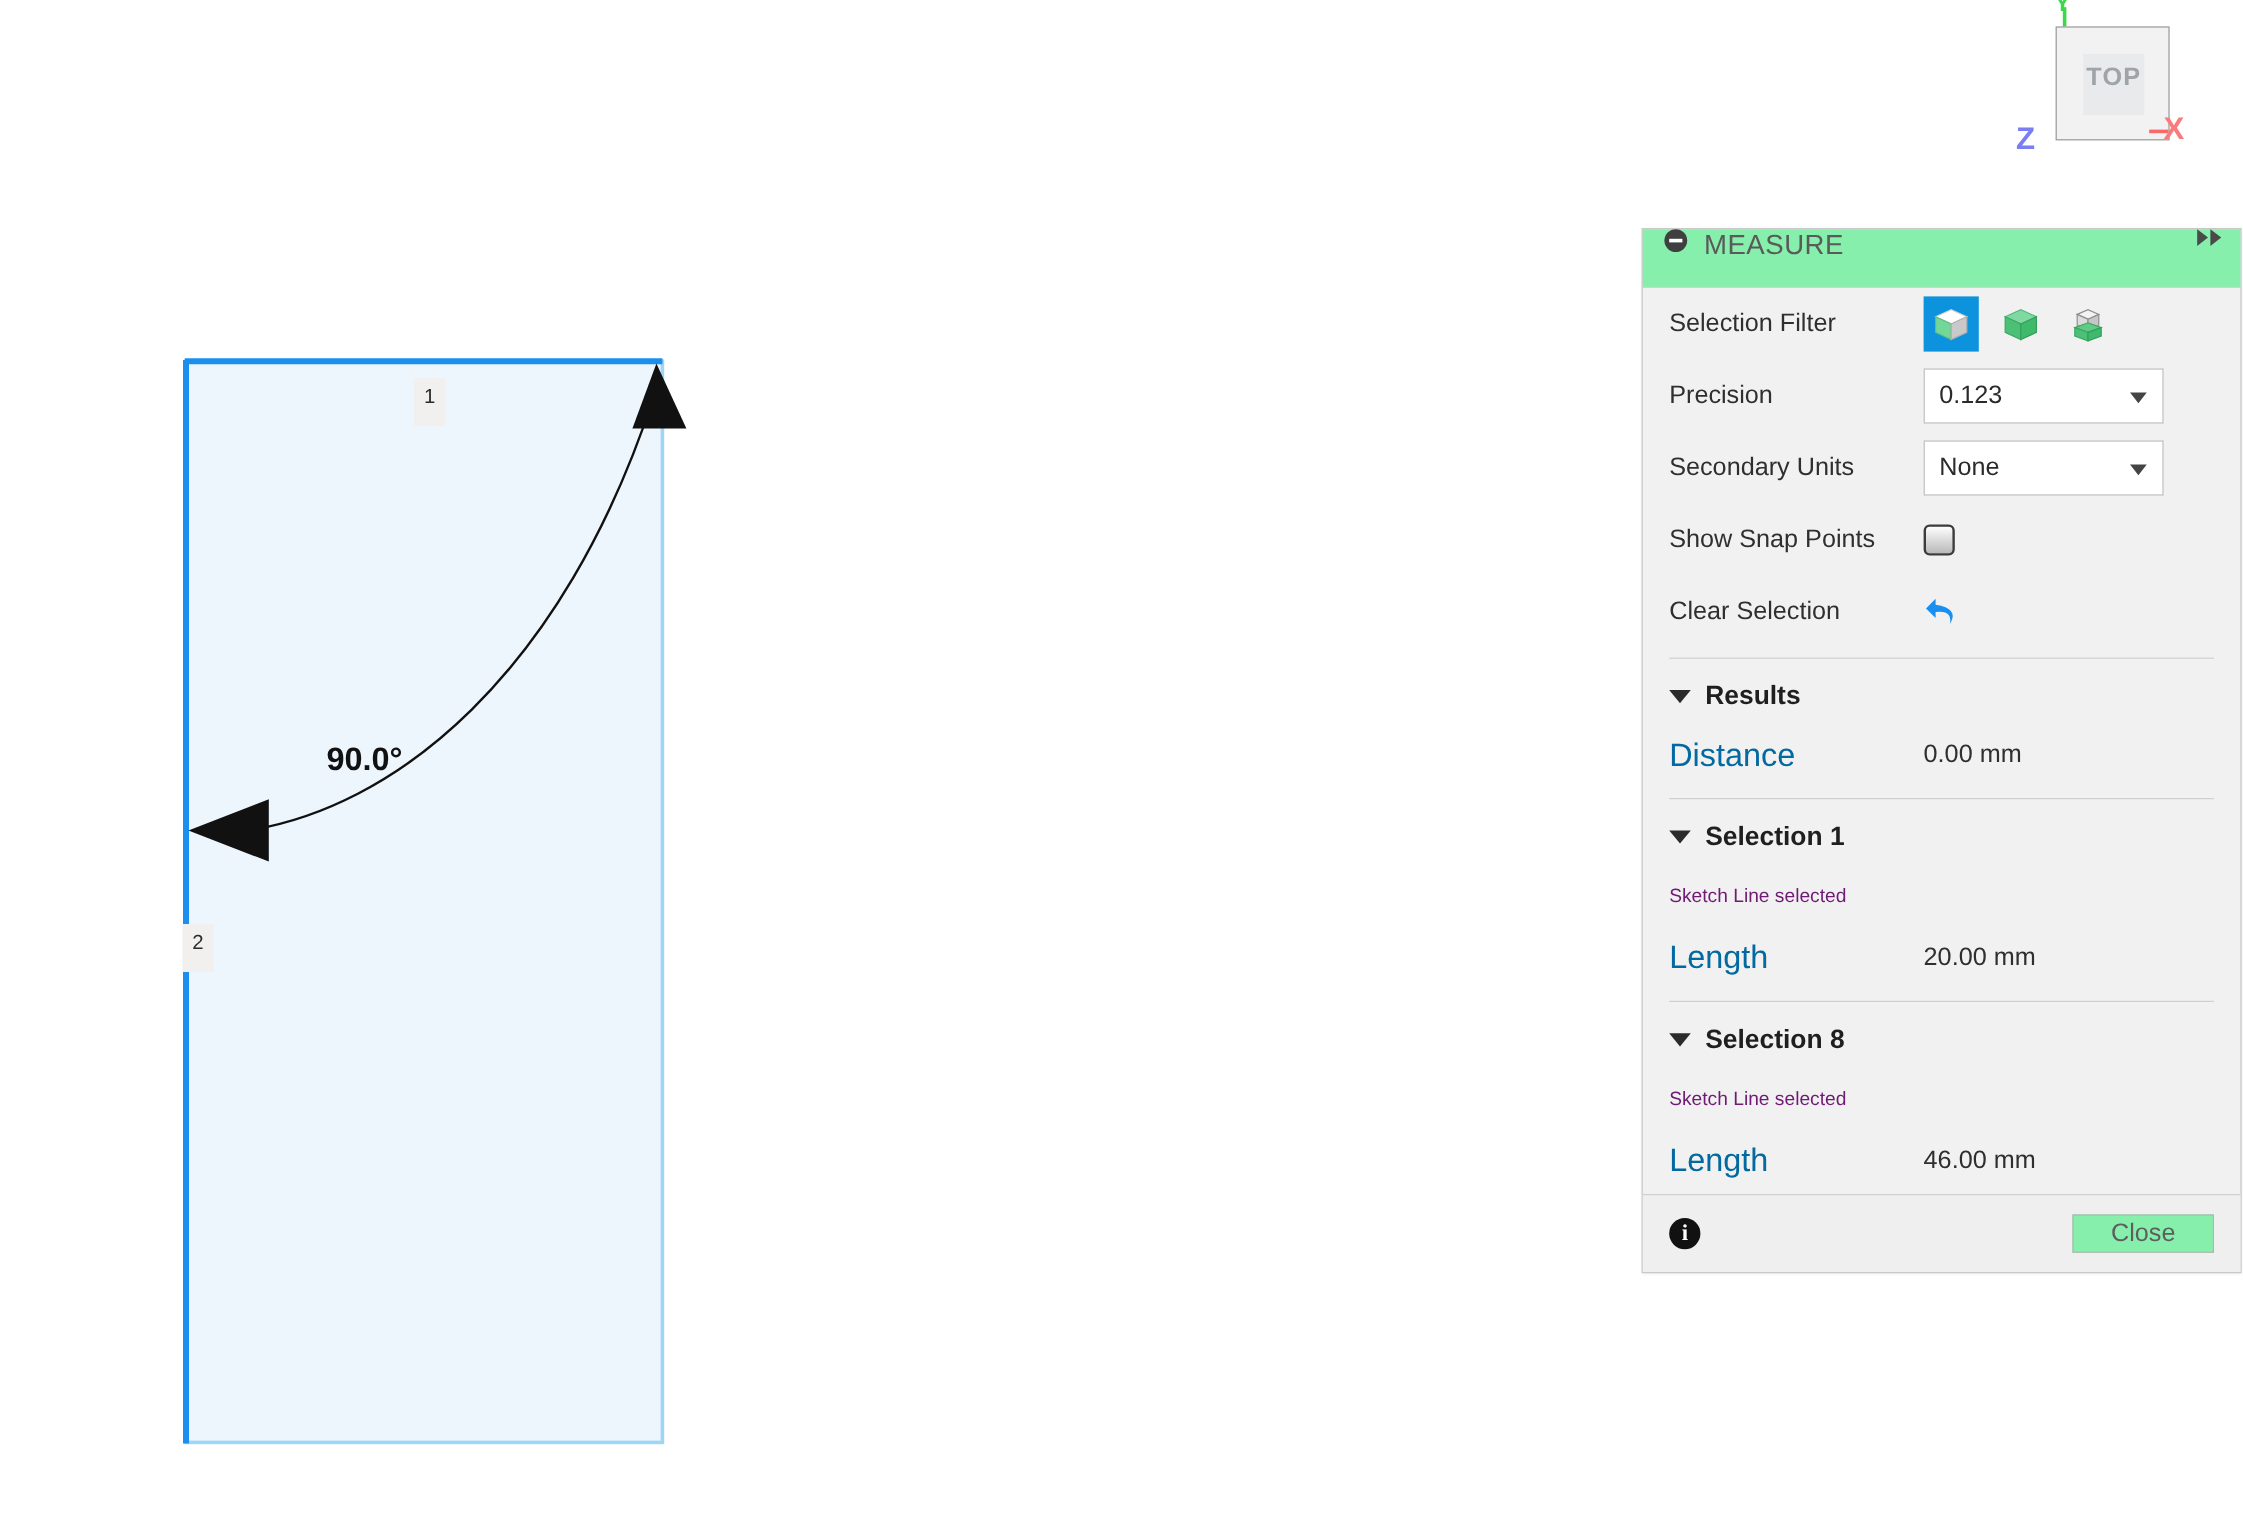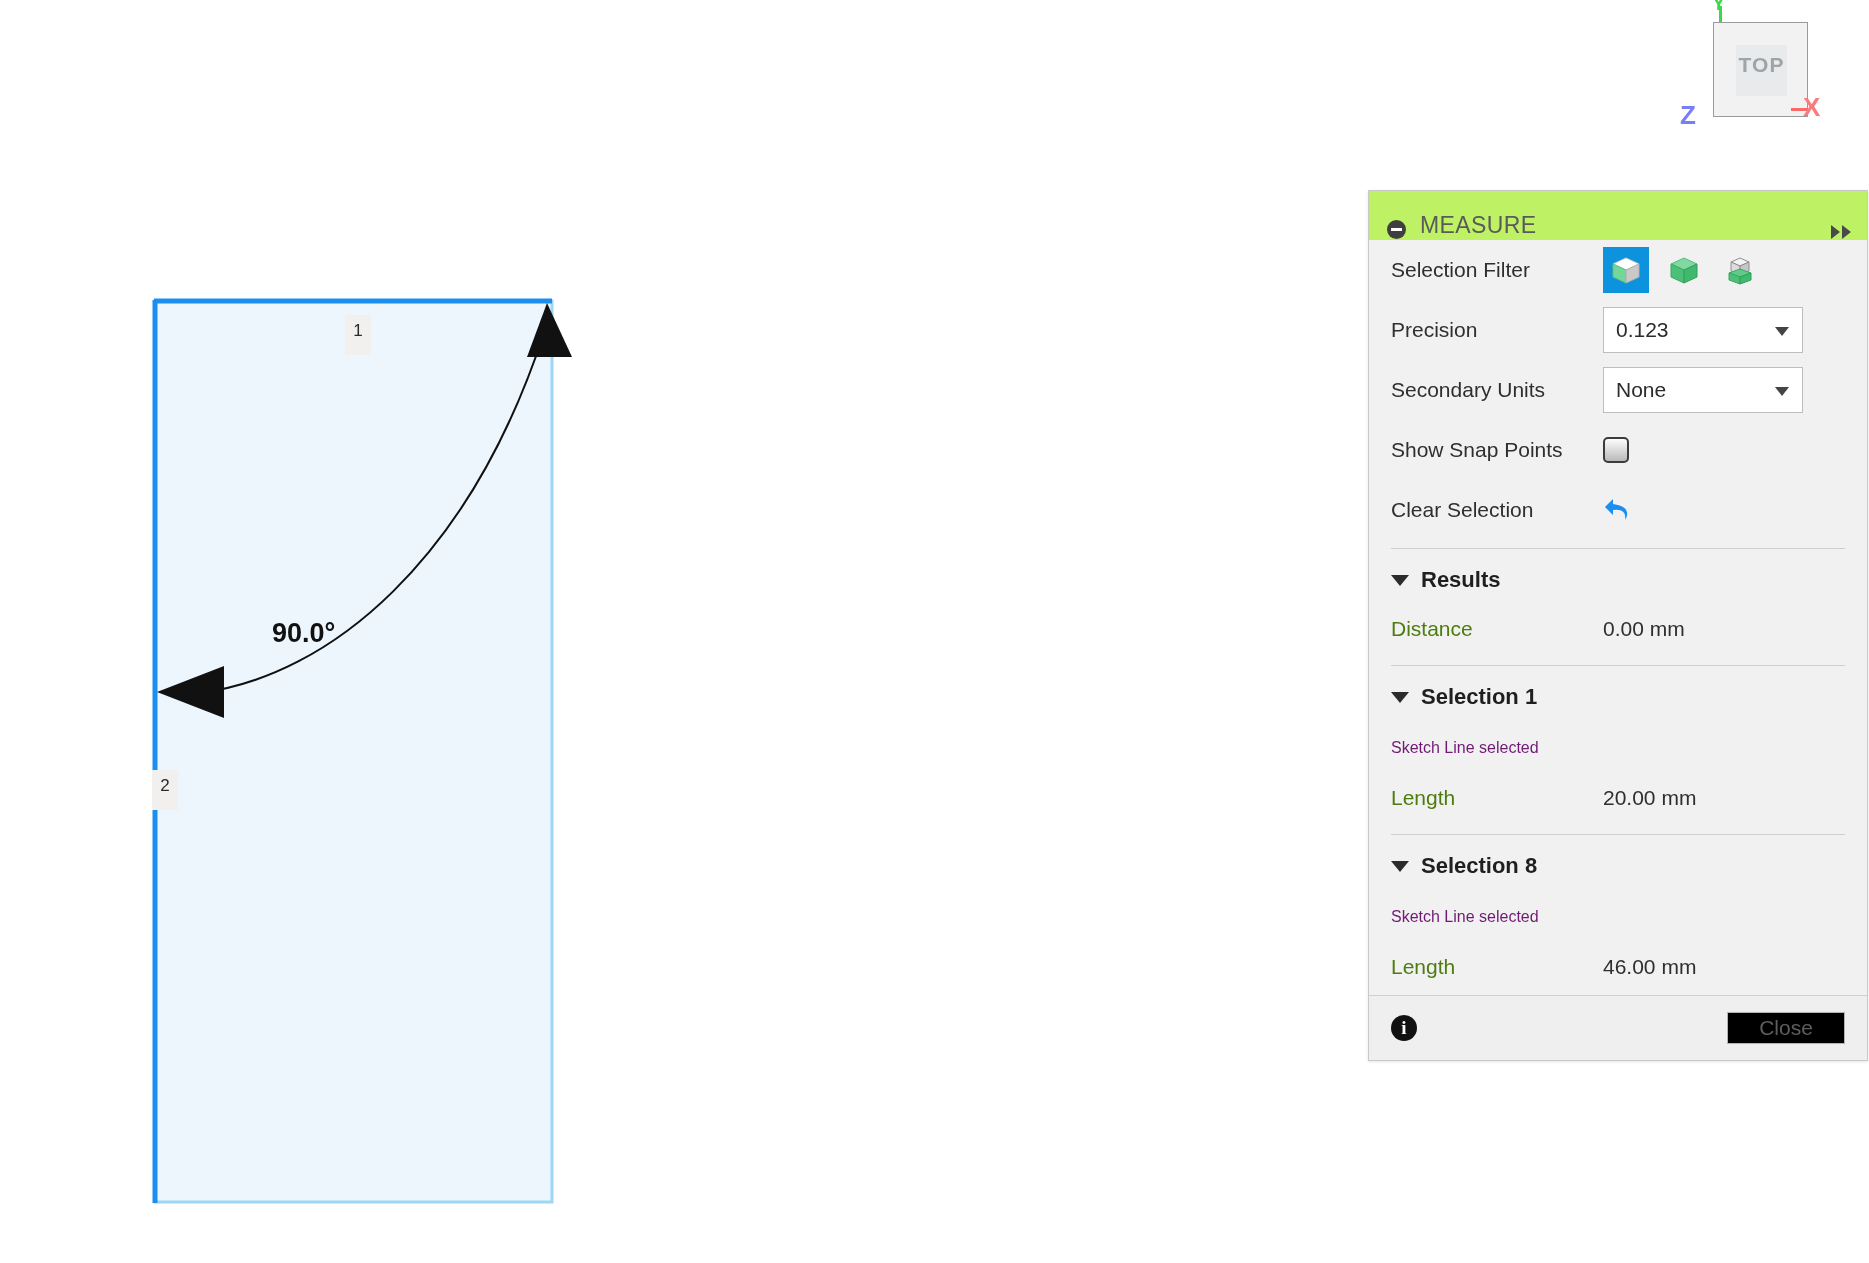--- a/index.html
+++ b/index.html
@@ -136,24 +136,24 @@
     left: 1368px;
     top: 190px;
     width: 500px;
     background: #f1f1f1;
     border: 1px solid #c9c9c9;
     box-sizing: border-box;
     box-shadow: 0 1px 3px rgba(0,0,0,.10);
   }
   #panel-header {
     display: flex;
-    align-items: flex-end;
+    align-items: flex-start;
     height: 48px;
     padding: 0 16px 0 18px;
-    background: #bef264;
+    background: #86efac;
     border-bottom: 1px solid #d2d2d2;
   }
   .collapse-icon {
     width: 19px;
     height: 19px;
     border-radius: 50%;
     background: #3f3f3f;
     position: relative;
     flex: none;
   }
@@ -271,22 +271,22 @@
     color: #1f1f1f;
   }
 
   .kv-row {
     display: flex;
     align-items: center;
     padding: 0 22px;
     height: 56px;
   }
   .kv-key {
-    font-size: 21px;
-    color: #4d7c0f;
+    font-size: 27px;
+    color: #0369a1;
     width: 212px;
     flex: none;
   }
   .kv-val {
     font-size: 21px;
     color: #2f2f2f;
   }
   .muted-row {
     padding: 8px 22px 0 22px;
     height: 44px;
@@ -314,21 +314,21 @@
     font-family: "Liberation Serif", serif;
     font-weight: bold;
     font-size: 19px;
     display: flex; align-items: center; justify-content: center;
     flex: none;
   }
   .spacer { flex: 1; }
   .btn {
     min-width: 118px;
     height: 32px;
-    background: #000000;
+    background: #86efac;
     border: 1px solid #b3b3b3;
     font-size: 21px;
     color: #5e5e5e;
     font-family: "Liberation Sans", sans-serif;
     cursor: pointer;
   }
 </style>
 </head>
 <body>
 

